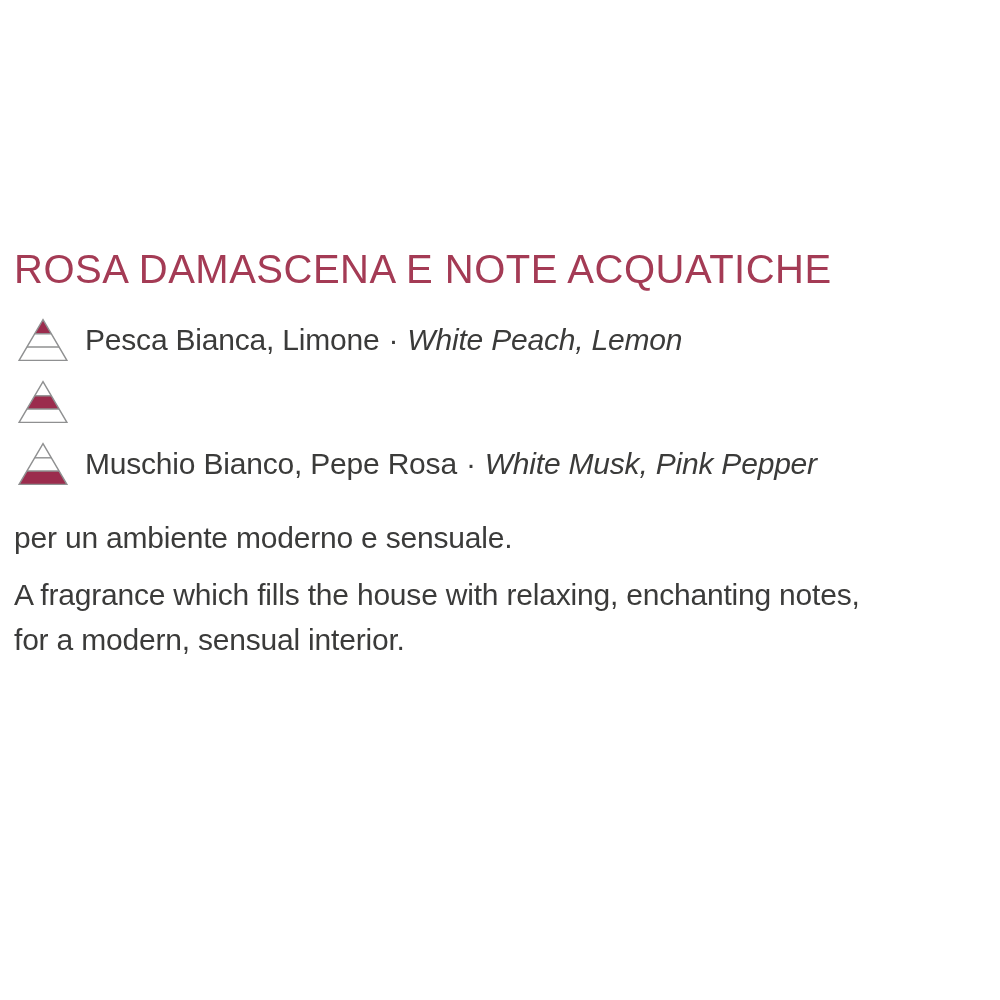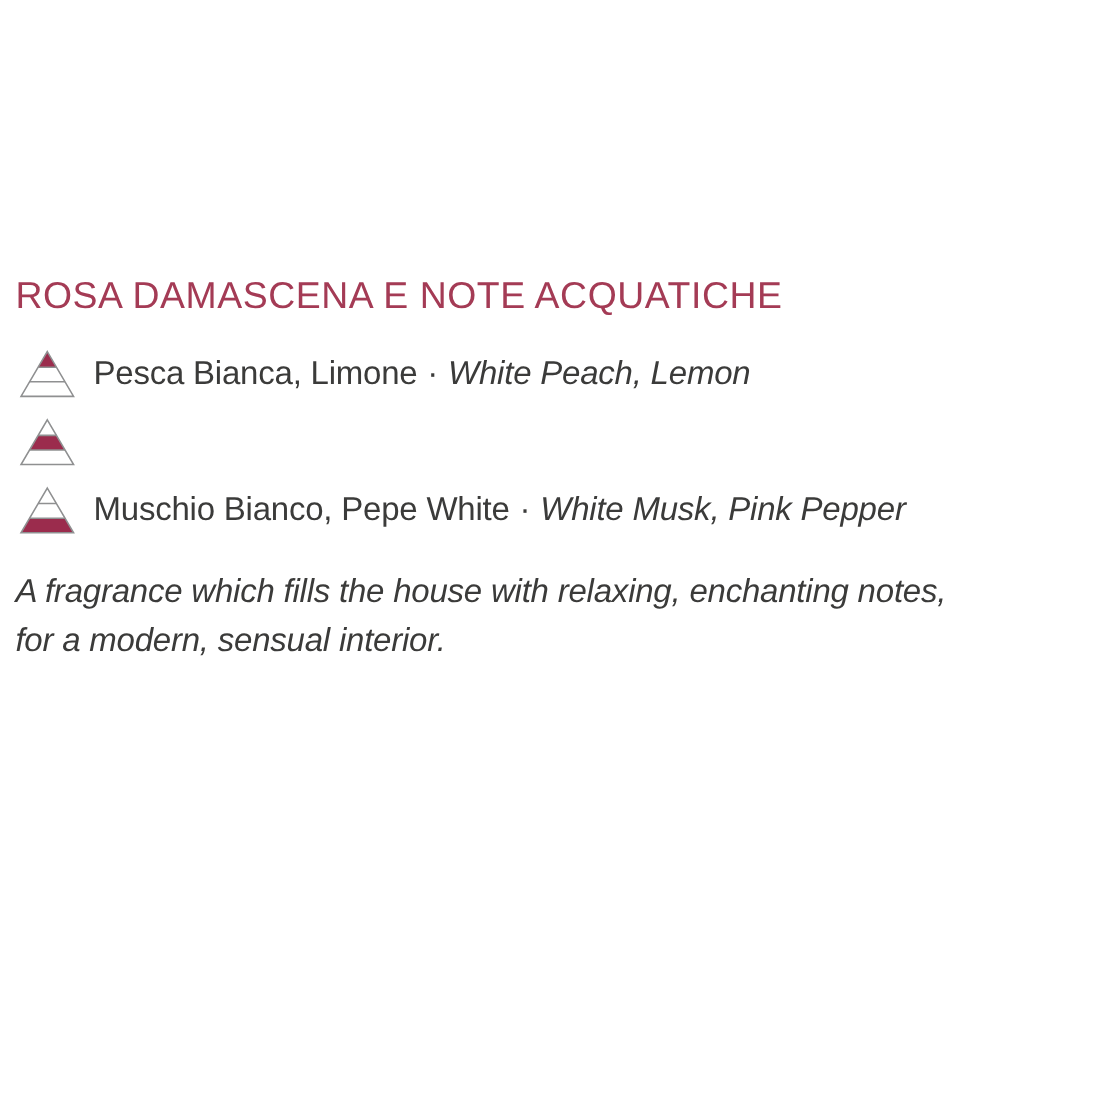--- a/index.html
+++ b/index.html
@@ -21,21 +21,21 @@
   .content {
     position: absolute;
     top: 246px;
     left: 14px;
     right: 12px;
   }
   .title-block {
     margin-bottom: 24px;
   }
   .title-line {
-    font-size: 34px;
+    font-size: 40px;
     line-height: 47px;
     font-weight: 400;
     letter-spacing: 0.5px;
     white-space: nowrap;
   }
   .title-it { color: var(--title-italian); }
   .title-en { color: var(--title-english); }
 
   .notes { margin-left: 2px; }
   .note-row {
@@ -73,21 +73,21 @@
   .description { margin-top: 28px; }
   .desc-line {
     display: block;
     font-size: 30px;
     font-weight: 300;
     line-height: 45px;
     letter-spacing: -0.2px;
     white-space: nowrap;
   }
   .desc-en { margin-top: 12px; }
-  .desc-en .desc-line { font-style: italic; }
+  .desc-en .desc-line { }
 </style>
 </head>
 <body>
 
 <div class="content">
 
   <header class="title-block">
     <div class="title-line title-it">ROSA DAMASCENA E NOTE ACQUATICHE</div>
   </header>
 
@@ -121,28 +121,29 @@
     <div class="note-row">
       <svg class="pyramid" viewBox="0 0 60 52" data-level="base">
         <polygon class="seg seg-top" points="30,3 39.4,19 20.6,19"></polygon>
         <polygon class="seg seg-mid" points="20.6,19 39.4,19 48.2,34 11.8,34"></polygon>
         <polygon class="seg seg-base" points="11.8,34 48.2,34 57,49 3,49"></polygon>
         <polygon class="outline" points="30,3 57,49 3,49"></polygon>
         <line class="outline" x1="20.6" y1="19" x2="39.4" y2="19"></line>
         <line class="outline" x1="11.8" y1="34" x2="48.2" y2="34"></line>
       </svg>
       <p class="note-text">
-        <span class="it">Muschio Bianco, Pepe White</span><span class="sep">·</span><span class="en">White Musk, Pink Pepper</span>
+        <span class="it">Muschio Bianco, Pepe Rosa</span><span class="sep">·</span><span class="en">White Musk, Pink Pepper</span>
       </p>
     </div>
 
   </section>
 
   <section class="description">
     <p class="desc-it">
+      <span class="desc-line">per un ambiente moderno e sensuale.</span>
     </p>
     <p class="desc-en">
       <span class="desc-line">A fragrance which fills the house with relaxing, enchanting notes,</span>
       <span class="desc-line">for a modern, sensual interior.</span>
     </p>
   </section>
 
 </div>
 
 </body></html>

